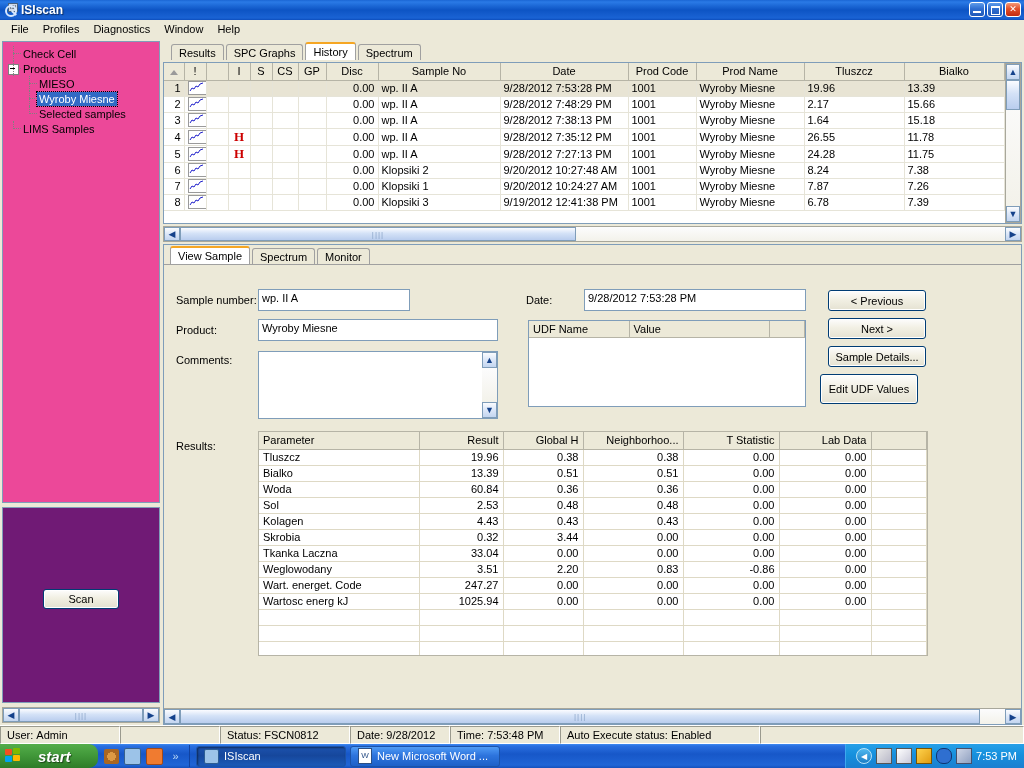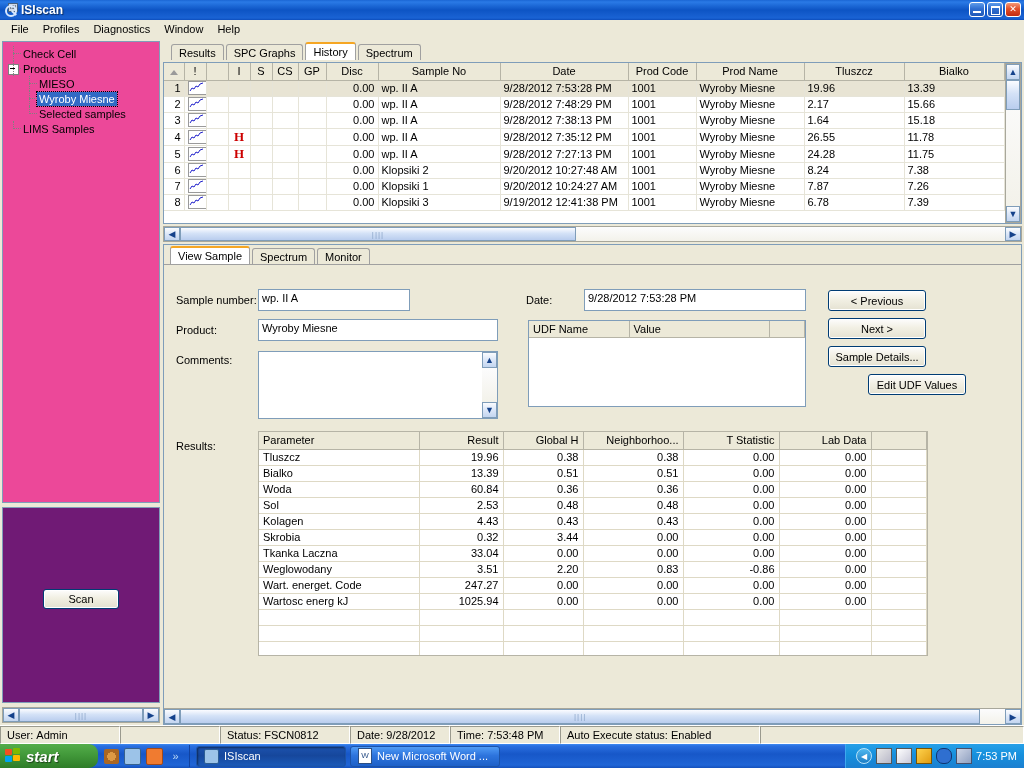--- a/index.html
+++ b/index.html
@@ -121,21 +121,21 @@
   .scell{height:16px;display:flex;align-items:center;padding:8px 6px;border:1px solid;
          border-color:#9a9a8e #fff #fff #9a9a8e;box-sizing:border-box;white-space:nowrap;}
 
   
   .taskbar{position:absolute;left:0;top:744px;width:1024px;height:24px;
            background:linear-gradient(to bottom,#3f8cf3 0%,#2a6fe0 8%,#1757c8 42%,#2065d6 88%,#1550bb 100%);
            display:flex;align-items:center;}
   .startbtn{width:98px;height:24px;position:relative;display:flex;align-items:center;
             background:linear-gradient(to bottom,#54ad4a 0%,#42993a 45%,#2e7c28 100%);
             border-radius:0 9px 9px 0;color:#fff;font-weight:bold;font-style:italic;font-size:15px;
-            text-shadow:1px 1px 1px rgba(0,0,0,.5);padding-left:5px;box-sizing:border-box;gap:4px;}
+            text-shadow:1px 1px 1px rgba(0,0,0,.5);padding-left:5px;box-sizing:border-box;gap:16px;}
   .winflag{width:17px;height:16px;position:relative;flex:none;}
   .winflag span{position:absolute;width:7px;height:6px;border-radius:1px;}
   .quick{display:flex;align-items:center;gap:5px;padding:0 6px;border-right:1px solid #1142a0;height:22px;}
   .qicon{width:15px;height:15px;position:relative;}
   .tasks{display:flex;align-items:center;gap:4px;padding-left:6px;flex:1;}
   .taskbtn{height:21px;min-width:150px;display:flex;align-items:center;gap:5px;padding:0 7px;
            border-radius:3px;color:#fff;font-size:11px;box-sizing:border-box;
            background:linear-gradient(to bottom,#4f9bf5,#2d74dd 45%,#1d60c8);border:1px solid #1c53a8;}
   .taskbtn.active{background:linear-gradient(to bottom,#1c52ad,#16479c 45%,#1b5ab8);box-shadow:inset 1px 1px 2px rgba(0,0,0,.45);}
   .tray{display:flex;align-items:center;gap:4px;height:24px;padding:0 7px 0 10px;
@@ -493,21 +493,21 @@
                 <th>Value</th>
                 <th></th>
               </tr>
             </tbody>
               </table>
           </div>
 
           <button class="xpbtn" style="left:664px;top:25px;width:98px;height:21px;">&lt; Previous</button>
           <button class="xpbtn" style="left:664px;top:53px;width:98px;height:21px;">Next &gt;</button>
           <button class="xpbtn" style="left:664px;top:81px;width:98px;height:21px;">Sample Details...</button>
-          <button class="xpbtn" style="left:704px;top:109px;width:98px;height:21px;">Edit UDF Values</button>
+          <button class="xpbtn" style="left:656px;top:109px;width:98px;height:30px;">Edit UDF Values</button>
 
           <span class="lbl" style="left:12px;top:175px;">Results:</span>
 
           <div class="resbox" style="left:94px;top:166px;width:670px;height:225px;">
             <table class="res">
               <colgroup>
                 <col style="width:160px">
                   <col style="width:84px">
                   <col style="width:80px">
                 <col style="width:100px">

